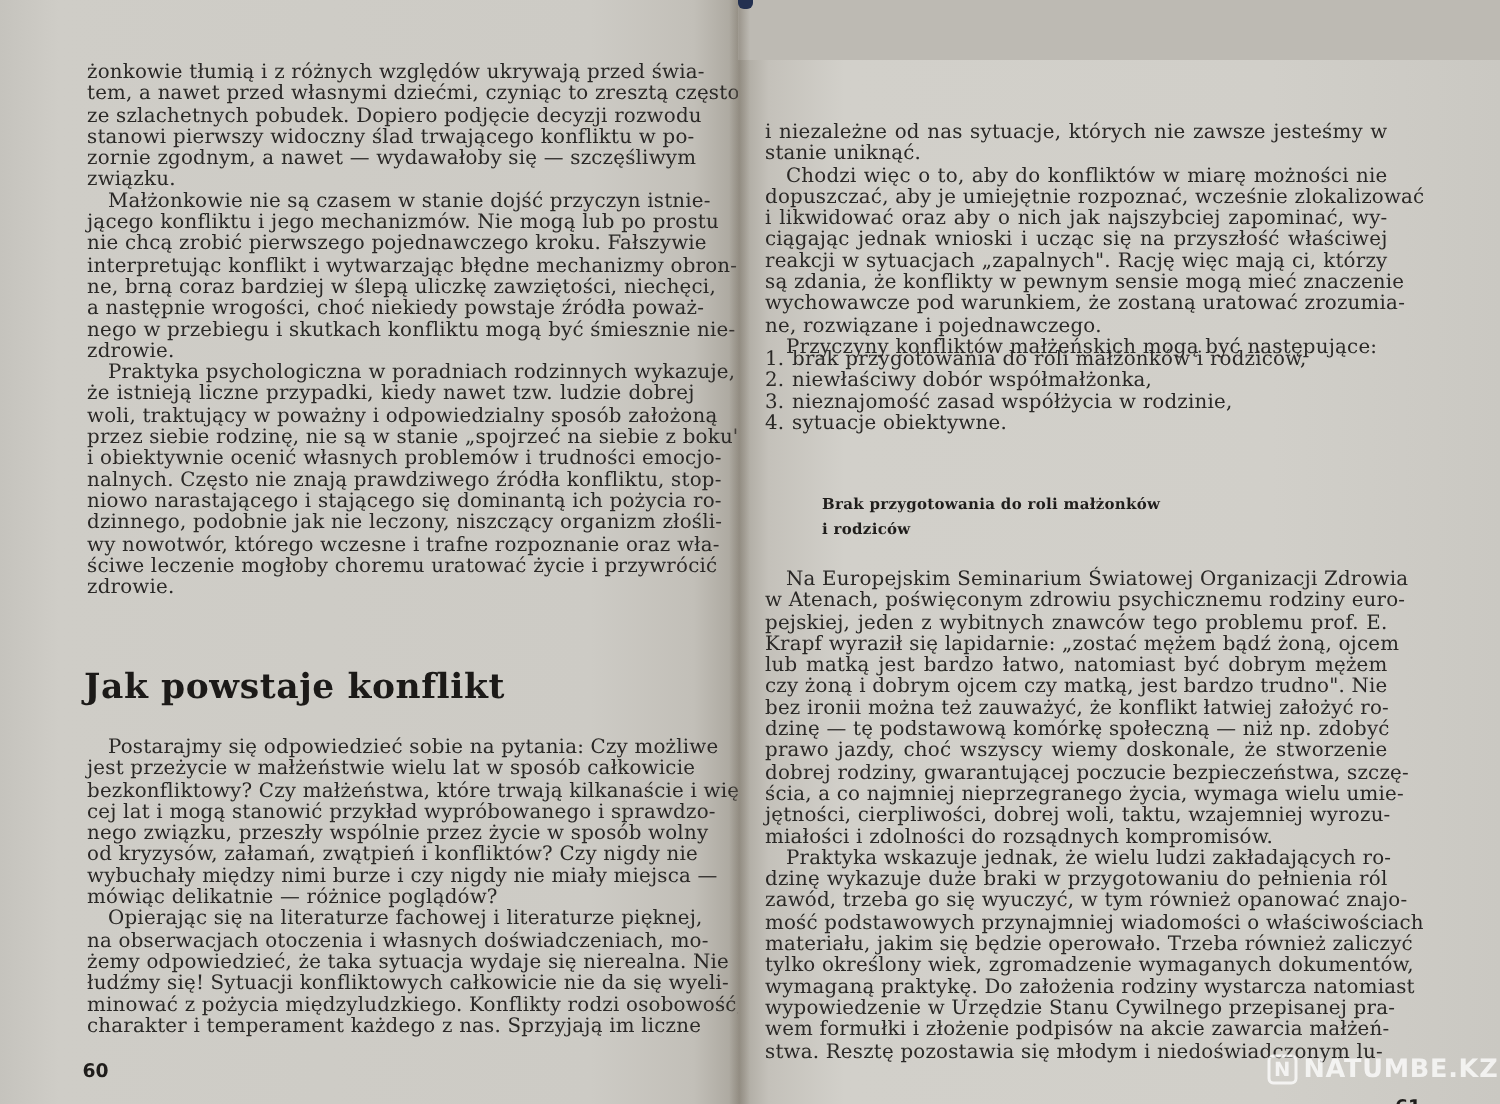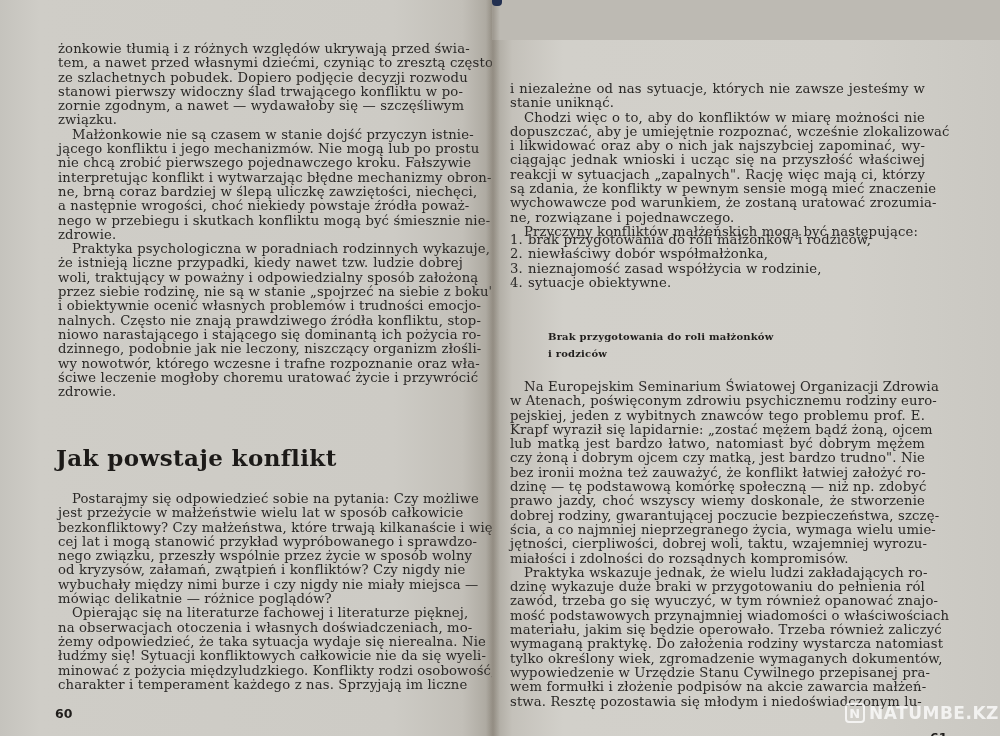--- a/index.html
+++ b/index.html
@@ -154,22 +154,22 @@
         <span class="line">prawo jazdy, choć wszyscy wiemy doskonale, że stworzenie</span>
         <span class="line">dobrej rodziny, gwarantującej poczucie bezpieczeństwa, szczę-</span>
         <span class="line">ścia, a co najmniej nieprzegranego życia, wymaga wielu umie-</span>
         <span class="line">jętności, cierpliwości, dobrej woli, taktu, wzajemniej wyrozu-</span>
         <span class="line last">miałości i zdolności do rozsądnych kompromisów.</span>
         <span class="line indent">Praktyka wskazuje jednak, że wielu ludzi zakładających ro-</span>
         <span class="line">dzinę wykazuje duże braki w przygotowaniu do pełnienia ról</span>
         <span class="line">zawód, trzeba go się wyuczyć, w tym również opanować znajo-</span>
         <span class="line">mość podstawowych przynajmniej wiadomości o właściwościach</span>
         <span class="line">materiału, jakim się będzie operowało. Trzeba również zaliczyć</span>
+        <span class="line">tylko określony wiek, zgromadzenie wymaganych dokumentów,</span>
         <span class="line">wymaganą praktykę. Do założenia rodziny wystarcza natomiast</span>
-        <span class="line">tylko określony wiek, zgromadzenie wymaganych dokumentów,</span>
         <span class="line">wypowiedzenie w Urzędzie Stanu Cywilnego przepisanej pra-</span>
         <span class="line">wem formułki i złożenie podpisów na akcie zawarcia małżeń-</span>
         <span class="line last">stwa. Resztę pozostawia się młodym i niedoświadczonym lu-</span>
       </div>
     <div class="pagenum">61</div>
   </div>
 
   <div class="gutter"></div>
   <div class="bookmark"></div>
 

